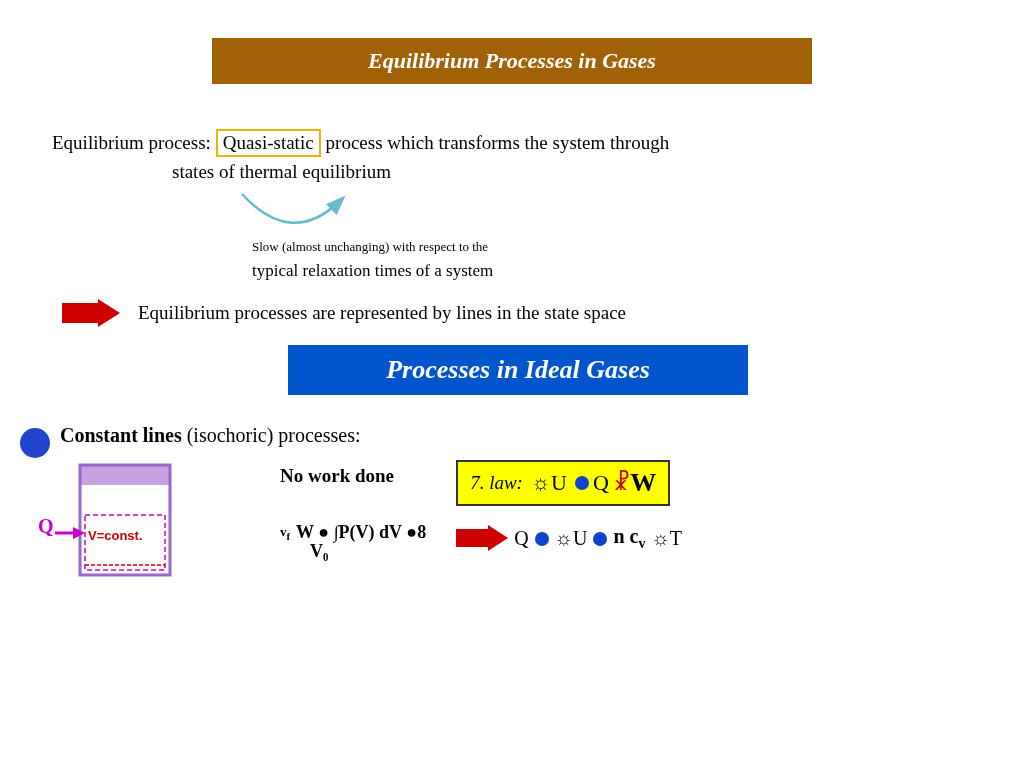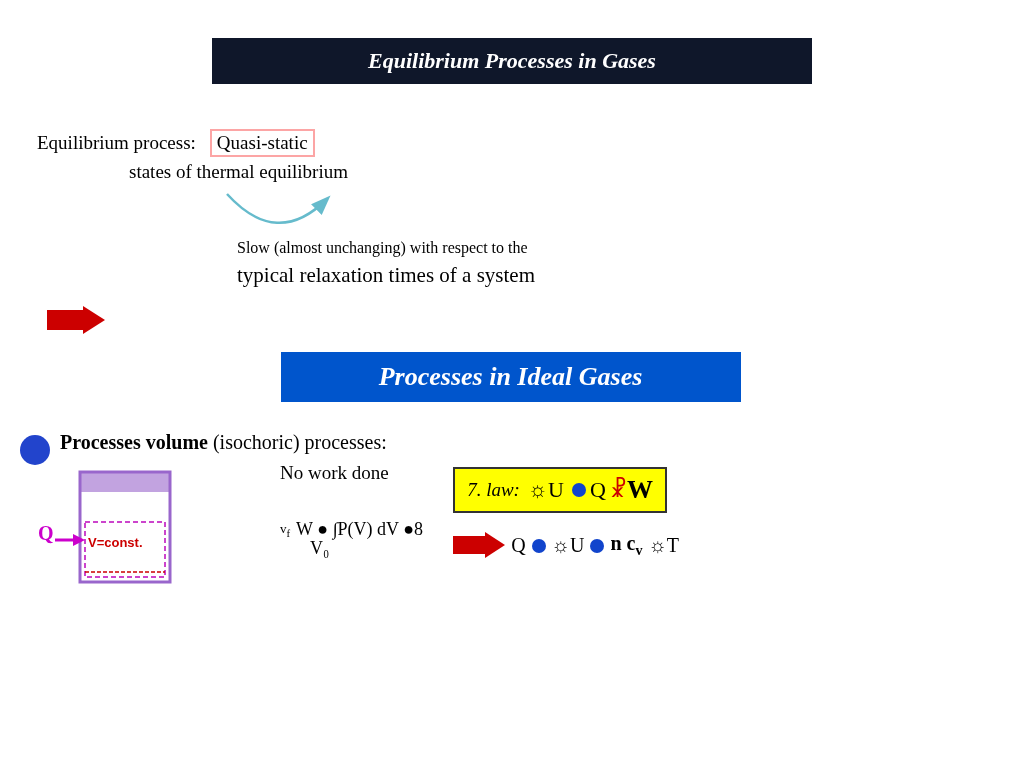--- a/index.html
+++ b/index.html
@@ -14,35 +14,35 @@
 
     .slide {
       width: 1024px;
       height: 768px;
       position: relative;
       padding: 0;
     }
 
     
     .title-bar {
-      background: #0f172a;
+      background: #a16207;
       color: white;
       font-size: 22px;
       font-weight: bold;
       font-style: italic;
       text-align: center;
       padding: 10px 20px;
       margin: 20px auto;
       width: 600px;
       display: block;
     }
 
     
     .content {
-      padding: 10px 40px 0 37px;
+      padding: 10px 40px 0 52px;
     }
 
     
     .blue-banner {
       background: #0055cc;
       color: white;
       font-size: 26px;
       font-weight: bold;
       font-style: italic;
       text-align: center;
@@ -65,57 +65,59 @@
 <div class="slide">
 
   <div style="display:flex; justify-content:center; margin-top: 18px; margin-bottom: 15px;">
     <div class="title-bar">Equilibrium Processes in Gases</div>
   </div>
 
   <div class="content">
 
     <div style="font-size:19px; margin-bottom:4px; display:flex; align-items:baseline; flex-wrap:wrap;">
       <span>Equilibrium process:</span>
-      <span style="border: 2px solid #fca5a5; padding: 1px 5px; margin: 0 14px; font-size:19px;">Quasi-static</span>
-    </div>
-    <div style="margin-left: 92px; font-size:19px; margin-bottom:6px;">states of thermal equilibrium</div>
+      <span style="border: 2px solid #eab308; padding: 1px 5px; margin: 0 5px; font-size:19px;">Quasi-static</span>
+      <span>process which transforms the system through</span>
+    </div>
+    <div style="margin-left: 120px; font-size:19px; margin-bottom:6px;">states of thermal equilibrium</div>
 
     <svg class="curved-svg" width="120" height="50" viewBox="0 0 120 50">
       <path d="M 10 5 Q 60 60 110 10" stroke="#66bbcc" stroke-width="2.5" fill="none" marker-end="url(#ah)"></path>
       <defs>
         <marker id="ah" markerWidth="8" markerHeight="8" refX="6" refY="3" orient="auto">
           <path d="M0,0 L0,6 L8,3 z" fill="#66bbcc"></path>
         </marker>
       </defs>
     </svg>
 
-    <div style="margin-left: 200px; font-size:16px; margin-bottom:6px;">Slow (almost unchanging) with respect to the</div>
-    <div style="margin-left: 200px; font-size:21px; margin-bottom:18px;">typical relaxation times of a system</div>
+    <div style="margin-left: 200px; font-size:13px; margin-bottom:6px;">Slow (almost unchanging) with respect to the</div>
+    <div style="margin-left: 200px; font-size:17px; margin-bottom:18px;">typical relaxation times of a system</div>
 
     <div style="display:flex; align-items:center; margin-bottom:18px; margin-left:10px;">
 
       <div style="display:inline-block; position:relative; width:58px; height:28px; margin-right:18px; flex-shrink:0;">
         <div style="position:absolute; left:0; top:4px; width:40px; height:20px; background:#cc0000;"></div>
         <div style="position:absolute; left:36px; top:0; width:0; height:0; border-top:14px solid transparent; border-bottom:14px solid transparent; border-left:22px solid #cc0000;"></div>
       </div>
+      <span style="font-size:19px;">Equilibrium processes are represented by lines in the state space</span>
     </div>
 
     <div style="display:flex; justify-content:flex-start; margin-bottom:14px;">
       <div class="blue-banner">Processes in Ideal Gases</div>
     </div>
 
   </div>
 
   <div style="display:flex; align-items:flex-start; padding: 0 20px; position:relative;">
 
     <div style="width:30px; height:30px; border-radius:50%; background:#2244cc; flex-shrink:0; margin-right:10px; margin-top:4px;"></div>
 
     <div style="flex:1;">
       <div style="font-size:20px; margin-bottom:8px;">
-        <strong>Processes volume</strong>
+        <strong>Constant lines</strong>
         <span> (isochoric) processes:</span>
       </div>
 
       <div style="display:flex; align-items:flex-start;">
 
         <div style="position:relative; margin-right:20px;">
           
           <div style="position:absolute; left:-22px; top:60px; font-size:20px; font-weight:bold; color:#cc00cc;">Q</div>
           
           <svg style="position:absolute; left:-5px; top:68px;" width="30" height="20" viewBox="0 0 30 20">
@@ -130,21 +132,21 @@
             <rect x="20" y="10" width="90" height="20" fill="#9966cc" opacity="0.6"></rect>
 
             <rect x="25" y="60" width="80" height="55" fill="none" stroke="#cc44cc" stroke-width="2" stroke-dasharray="5,3"></rect>
 
             <text x="28" y="85" font-size="13" fill="#cc0000" font-weight="bold" font-family="Arial">V=const.</text>
 
             <line x1="25" y1="110" x2="105" y2="110" stroke="#cc0000" stroke-width="1.5" stroke-dasharray="4,2"></line>
           </svg>
         </div>
 
-        <div style="margin-right:30px; margin-top:0;">
+        <div style="margin-right:30px; margin-top:10px;font-weight:bold;">
           <div style="font-size:19px; margin-bottom:35px;">No work done</div>
 
           <div style="font-size:18px; display:flex; align-items:center;">
             <span style="font-size:13px; vertical-align:super; margin-right:-2px;">v<sub>f</sub></span>
             <span style="margin-left:8px;">W ●  ∫P(V) dV ●8</span>
           </div>
           <div style="font-size:18px; margin-left:30px; margin-top:-2px;">V₀</div>
         </div>
 
         <div style="margin-top:5px;">

